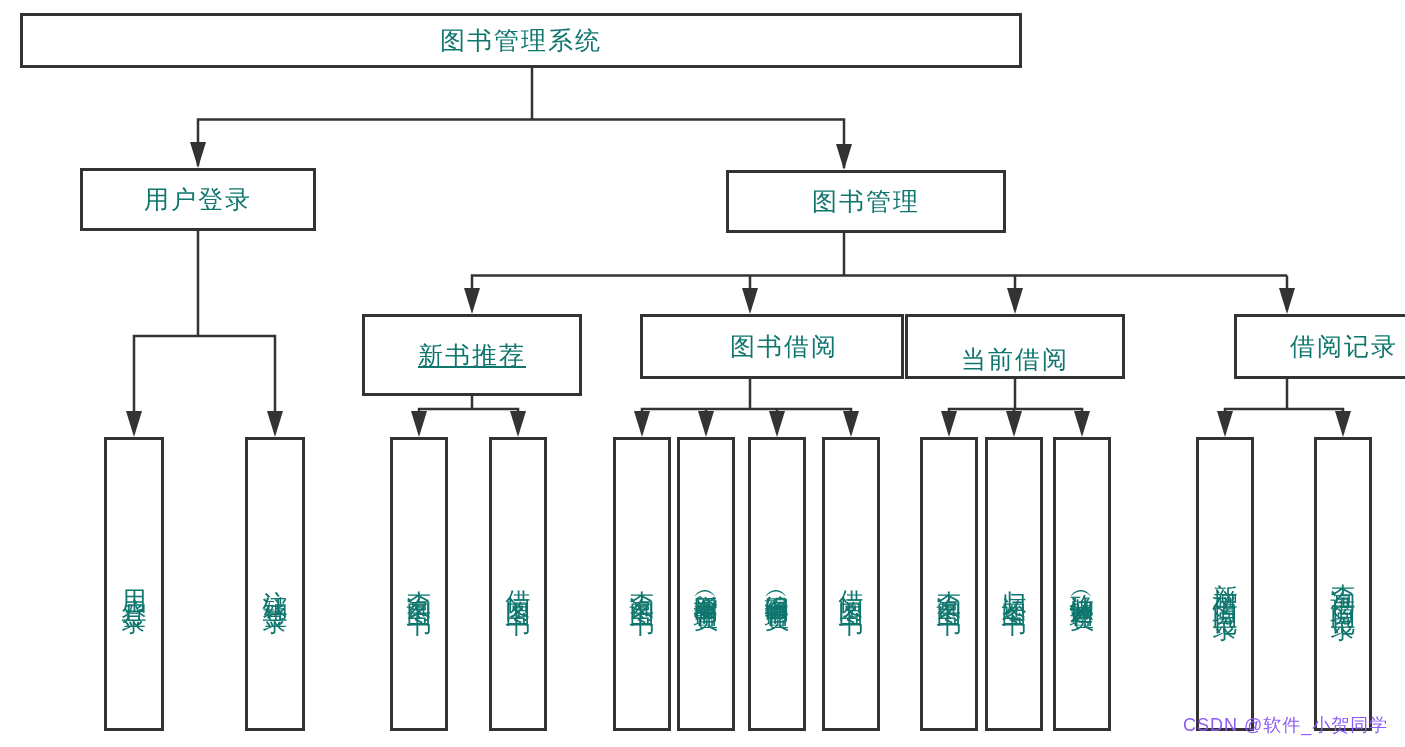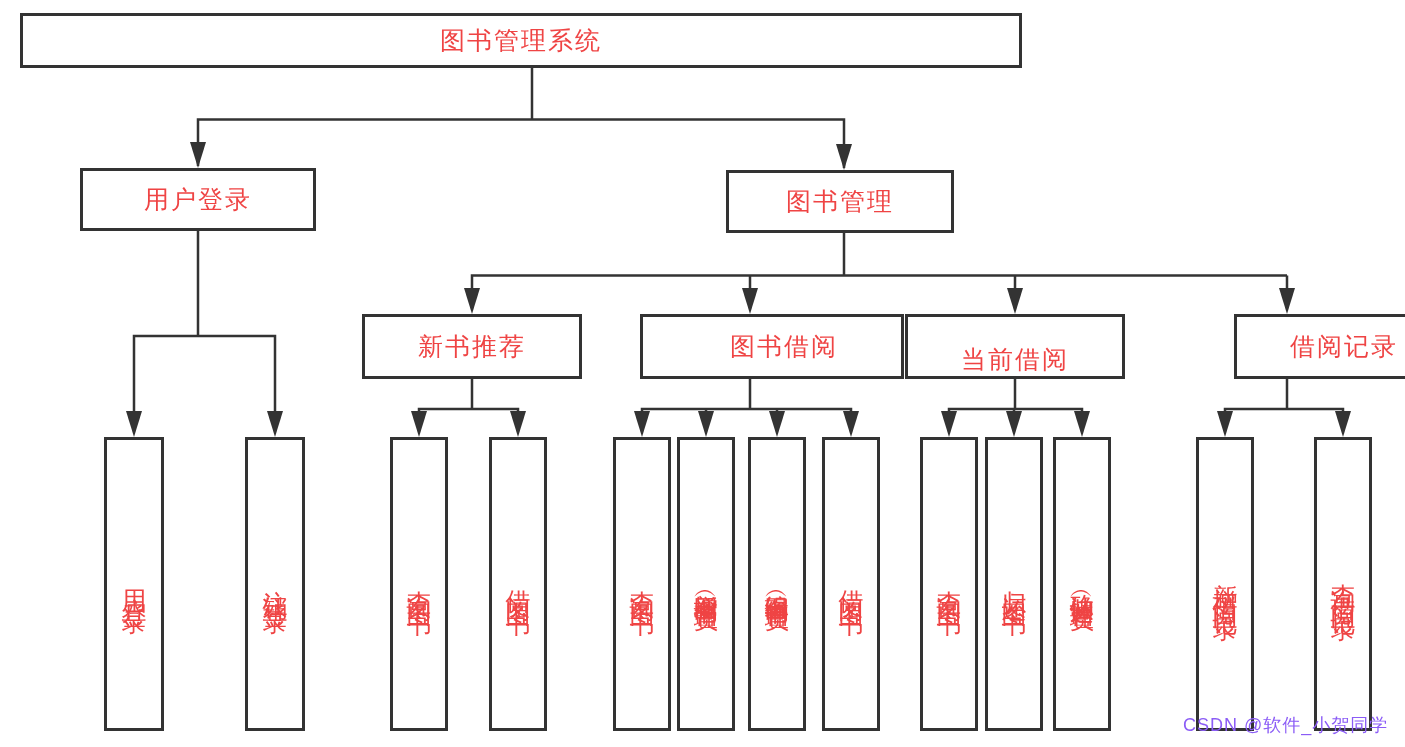--- a/index.html
+++ b/index.html
@@ -18,21 +18,21 @@
     z-index: 1;
   }
   .box {
     position: absolute;
     box-sizing: border-box;
     border: 3px solid #333333;
     background: #ffffff;
     display: flex;
     align-items: center;
     justify-content: center;
-    color: #ef4444;
+    color: #0f766e;
     z-index: 2;
   }
   .box.h span {
     font-size: 25px;
     letter-spacing: 2px;
     white-space: nowrap;
   }
   .box.v span {
     writing-mode: vertical-rl;
     text-orientation: mixed;
@@ -95,25 +95,25 @@
     </g>
   </svg>
 
   <div class="box h" style="left:20px; top:13px; width:1002px; height:55px;">
     <span>图书管理系统</span>
   </div>
 
   <div class="box h" style="left:80px; top:168px; width:236px; height:63px;">
     <span>用户登录</span>
   </div>
-  <div class="box h" style="left:726px; top:170px; width:228px; height:63px;">
+  <div class="box h" style="left:726px; top:170px; width:280px; height:63px;">
     <span>图书管理</span>
   </div>
 
-  <div class="box h" style="left:362px; top:314px; width:220px; height:65px;">
+  <div class="box h" style="left:362px; top:314px; width:220px; height:82px;text-decoration:underline;">
     <span>新书推荐</span>
   </div>
   <div class="box h" style="left:640px; top:314px; width:264px; height:65px;padding-left:24px;">
     <span>图书借阅</span>
   </div>
   <div class="box h" style="left:905px; top:314px; width:220px; height:65px;align-items:flex-end;">
     <span>当前借阅</span>
   </div>
   <div class="box h" style="left:1234px; top:314px; width:220px; height:65px;">
     <span>借阅记录</span>

